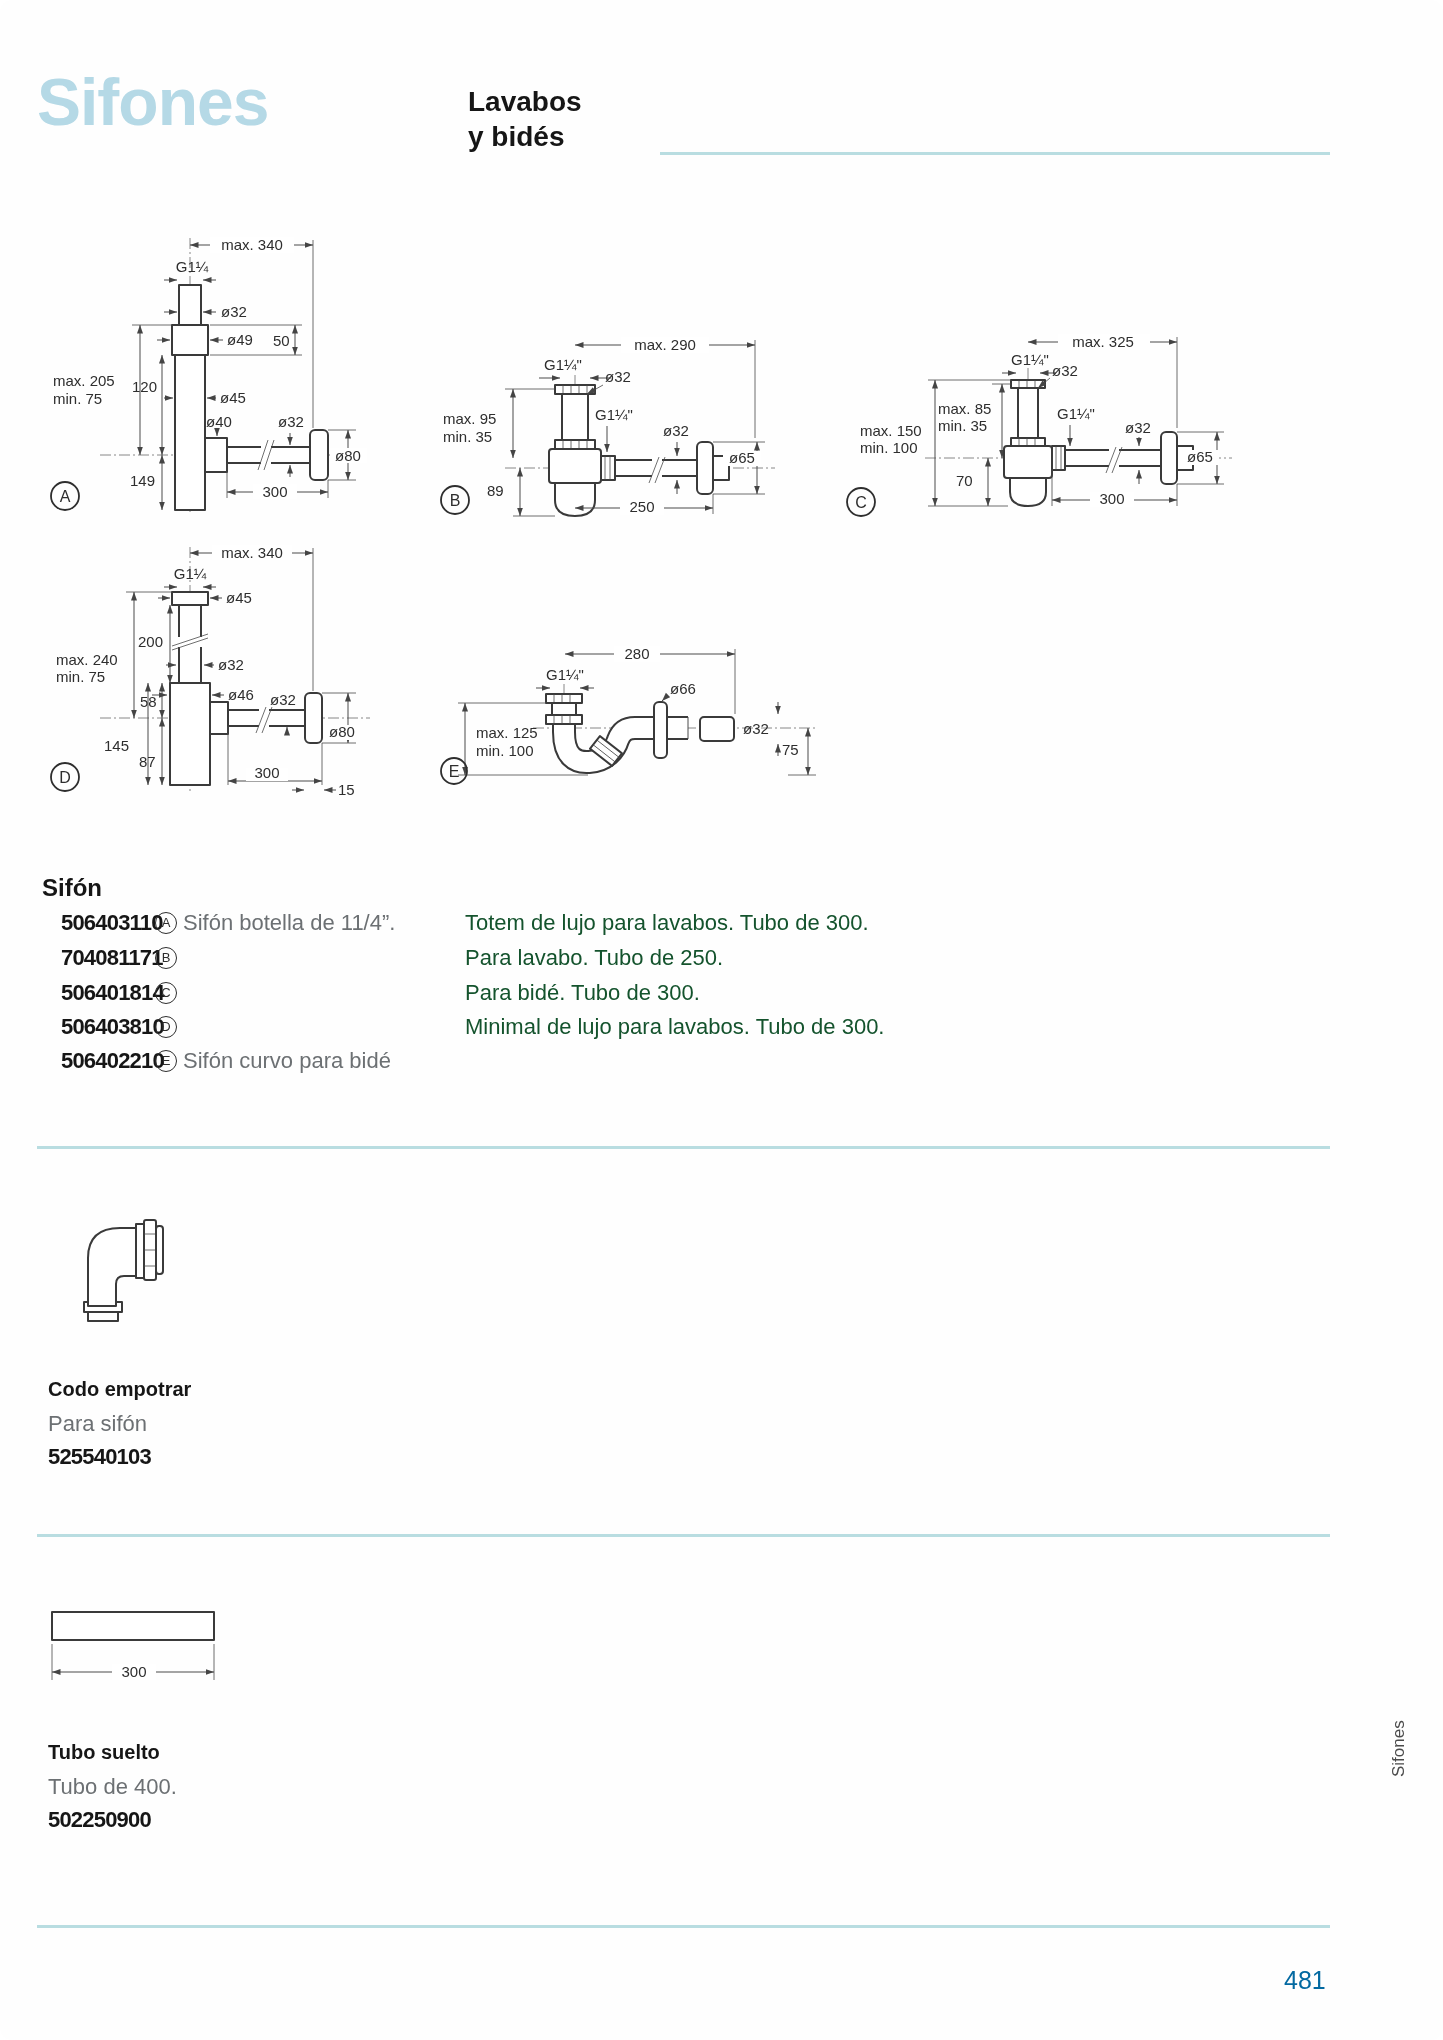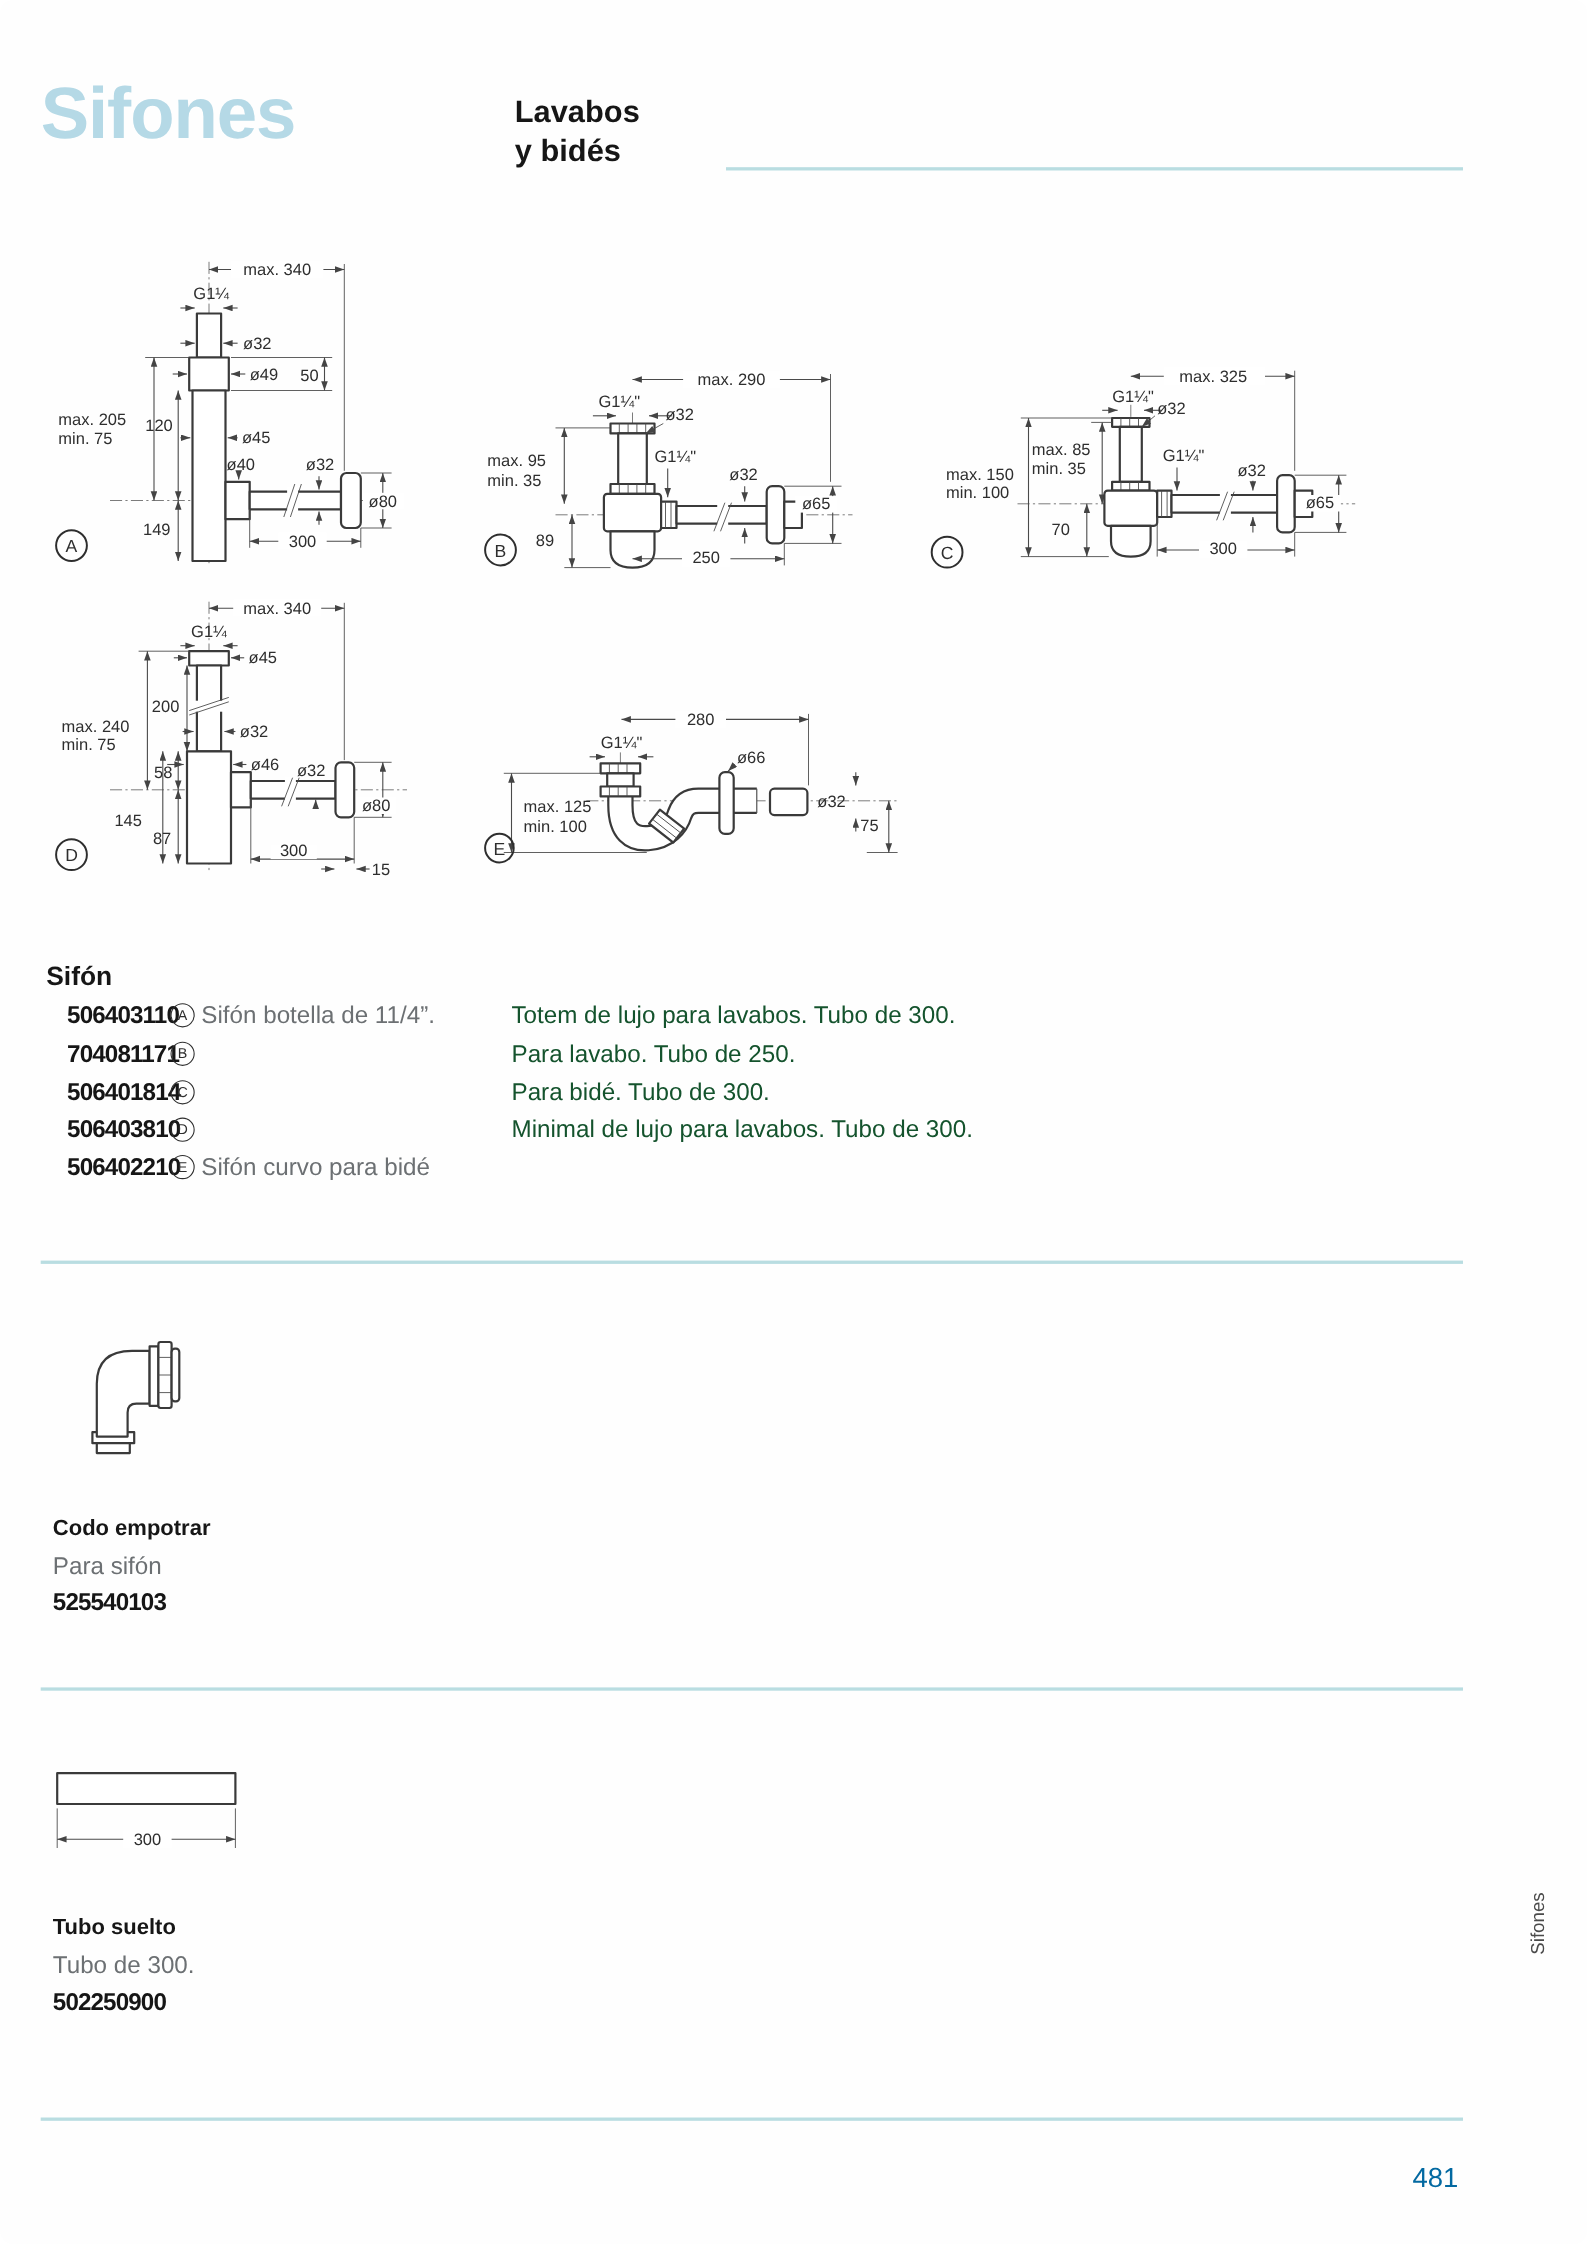--- a/index.html
+++ b/index.html
@@ -437,21 +437,21 @@
       </defs>
     <rect class="obj" x="15" y="14" width="162" height="28"></rect>
     <line class="thin" x1="15" y1="46" x2="15" y2="82"></line>
       <line class="thin" x1="177" y1="46" x2="177" y2="82"></line>
     <line class="dim" x1="15" y1="74" x2="177" y2="74" marker-start="url(#mT)" marker-end="url(#mT)"></line>
     <rect class="wbg" x="75" y="66" width="44" height="16"></rect>
     <text class="tmid" x="97" y="79">300</text>
   </svg>
 
   <div class="abs sec-h" style="left:48px;top:1741px">Tubo suelto</div>
-  <div class="abs sec-s" style="left:48px;top:1774px">Tubo de 300.</div>
+  <div class="abs sec-s" style="left:48px;top:1774px">Tubo de 400.</div>
   <div class="abs sec-c" style="left:48px;top:1807px">502250900</div>
 
   <div class="abs rule div3"></div>
 
   <div class="abs sidetab">
     <span>Sifones</span>
   </div>
   <div class="abs pagenum">481</div>
 
 </div>

